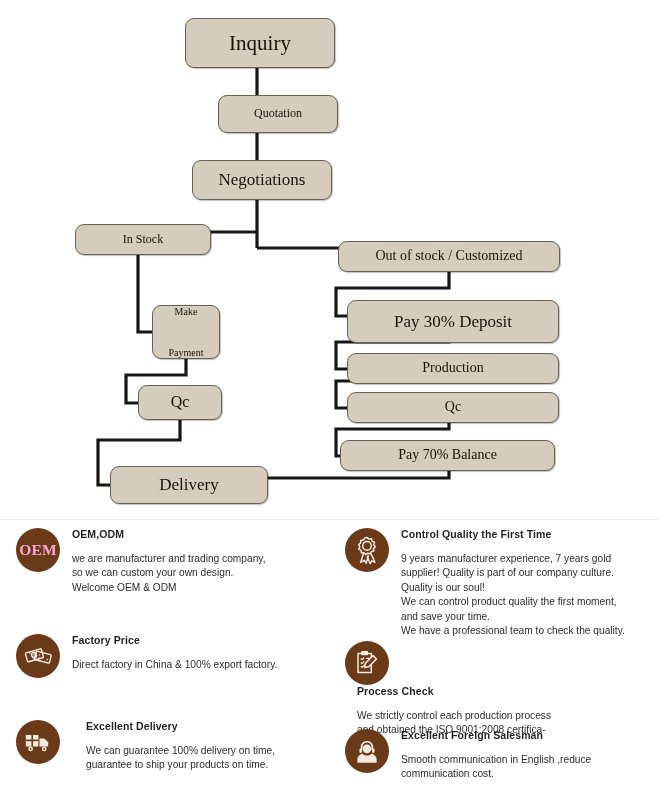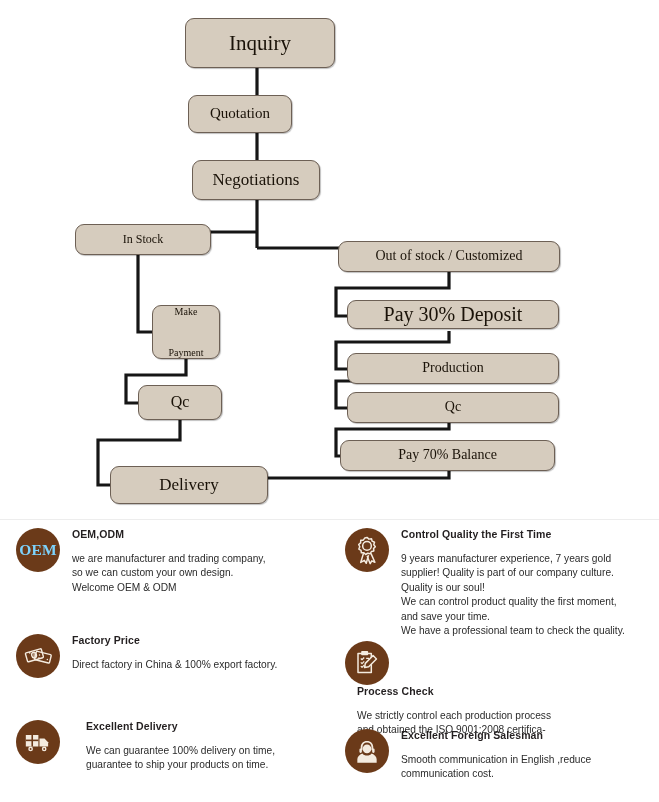--- a/index.html
+++ b/index.html
@@ -24,21 +24,21 @@
            background:#ededed;}
 
   
   #features{position:absolute;left:0;top:524px;width:659px;height:278px;}
   .feat{position:absolute;display:flex;align-items:flex-start;}
   .feat-icon{width:44px;height:44px;border-radius:50%;background:#6b3a19;
              flex:0 0 44px;display:flex;align-items:center;justify-content:center;
              overflow:hidden;}
   .feat-icon svg{display:block;}
   .feat-icon .oemtxt{font-family:"Liberation Serif",serif;font-weight:bold;
-             color:#7dd3fc;font-size:15.5px;letter-spacing:.2px;line-height:1;}
+             color:#f9a8d4;font-size:15.5px;letter-spacing:.2px;line-height:1;}
   .feat-text{margin-left:12px;}
   .feat-title{font-size:10.5px;font-weight:bold;color:#231f20;
               letter-spacing:.1px;margin-bottom:4px;}
   .feat-body{font-size:10.2px;color:#2b2b2b;line-height:1.42;white-space:pre-line;margin-top:12px;}
 </style>
 </head>
 <body>
 
 <div id="flowchart">
 
@@ -71,37 +71,37 @@
       <path d="M449,423 L449,429 L336,429 L336,456 L340,456"></path>
 
       <path d="M449,471 L449,478 L248,478"></path>
     </g>
   </svg>
 
   <div id="nodes-layer">
       <div class="node" style="left: 185px; top: 18px; width: 150px; height: 50px; font-size: 21px;">
         <span>Inquiry</span>
       </div>
-      <div class="node" style="left: 188px; top: 95px; width: 104px; height: 38px; font-size: 15px;">
+      <div class="node" style="left: 218px; top: 95px; width: 120px; height: 38px; font-size: 12px;">
         <span>Quotation</span>
       </div>
-      <div class="node" style="left: 192px; top: 160px; width: 128px; height: 40px; font-size: 17px; align-items: center;">
+      <div class="node" style="left: 192px; top: 160px; width: 140px; height: 40px; font-size: 17px; align-items: center;">
         <span>Negotiations</span>
       </div>
       <div class="node" style="left: 75px; top: 224px; width: 136px; height: 31px; font-size: 12px;">
         <span>In Stock</span>
       </div>
       <div class="node" style="left: 338px; top: 241px; width: 222px; height: 31px; font-size: 14px;">
         <span>Out of stock / Customized</span>
       </div>
       <div class="node two-line" style="left: 152px; top: 305px; width: 68px; height: 54px; font-size: 10px;">
         <span>Make</span>
         <span>Payment</span>
       </div>
-      <div class="node" style="left: 347px; top: 300px; width: 212px; height: 29px; font-size: 20px;">
+      <div class="node" style="left: 347px; top: 300px; width: 212px; height: 43px; font-size: 17px;">
         <span>Pay 30% Deposit</span>
       </div>
       <div class="node" style="left: 347px; top: 353px; width: 212px; height: 31px; font-size: 14px;">
         <span>Production</span>
       </div>
       <div class="node" style="left: 138px; top: 385px; width: 84px; height: 35px; font-size: 16px;">
         <span>Qc</span>
       </div>
       <div class="node" style="left: 347px; top: 392px; width: 212px; height: 31px; font-size: 14px;">
         <span>Qc</span>

